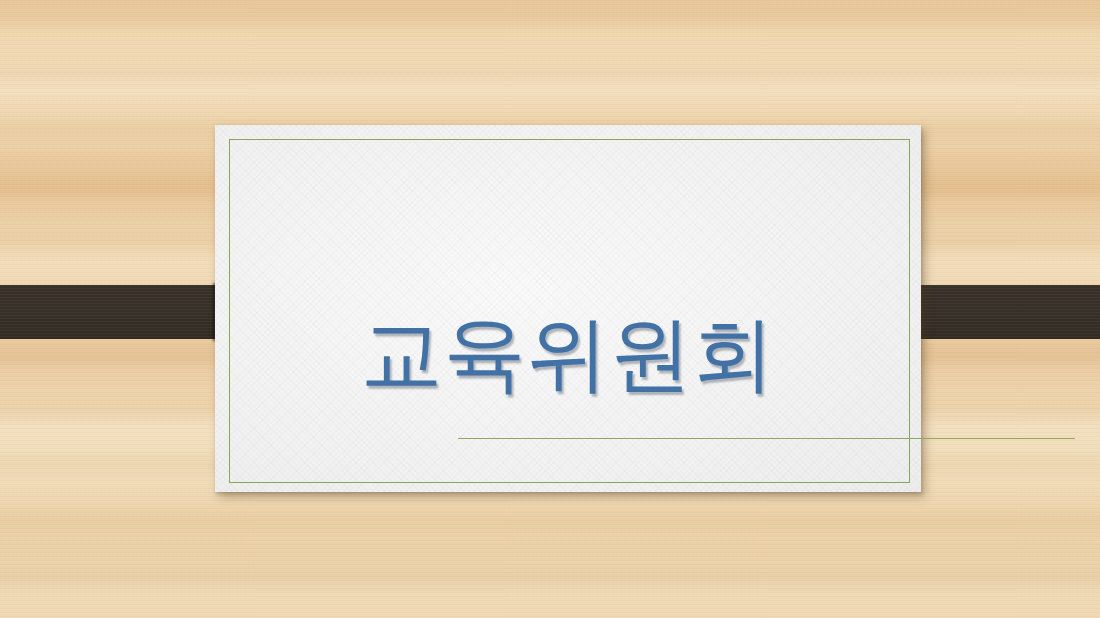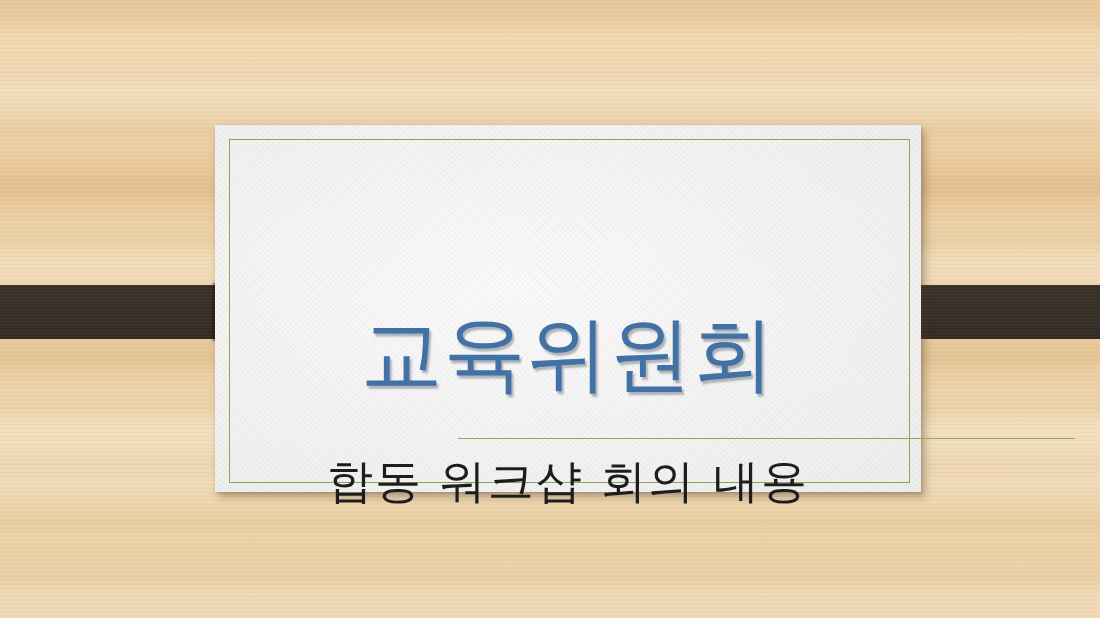--- a/index.html
+++ b/index.html
@@ -221,17 +221,16 @@
 
   <div class="card">
     <div class="card-texture"></div>
     <div class="card-border"></div>
 
     <div class="text-area">
       <div class="slide-title">교육위원회</div>
 
       <div class="title-divider"></div>
 
-      <div class="slide-subtitle">합동 워크샵 회의 내용</div>
     </div>
   </div>
 
 </div>
 
 </body></html>

